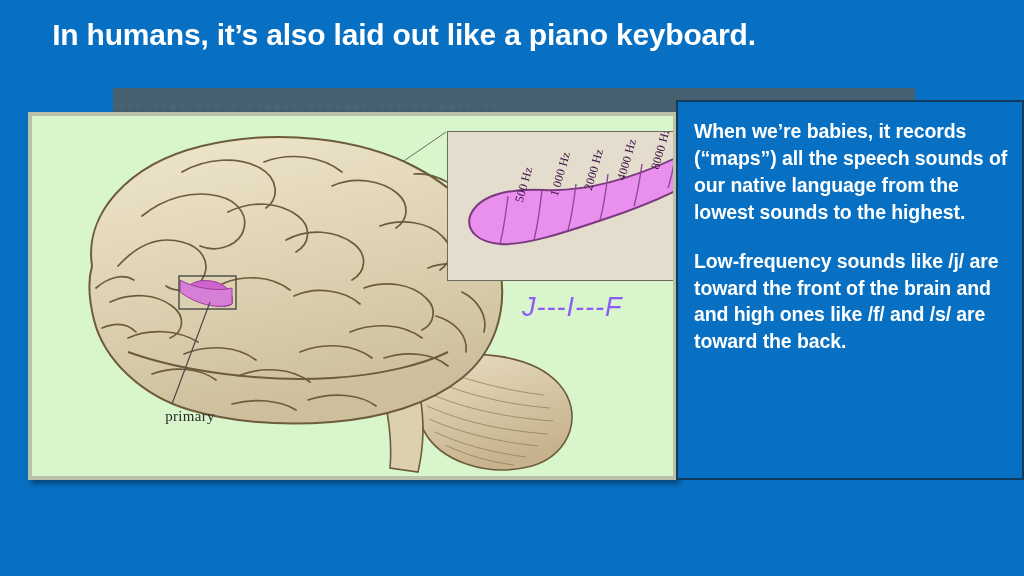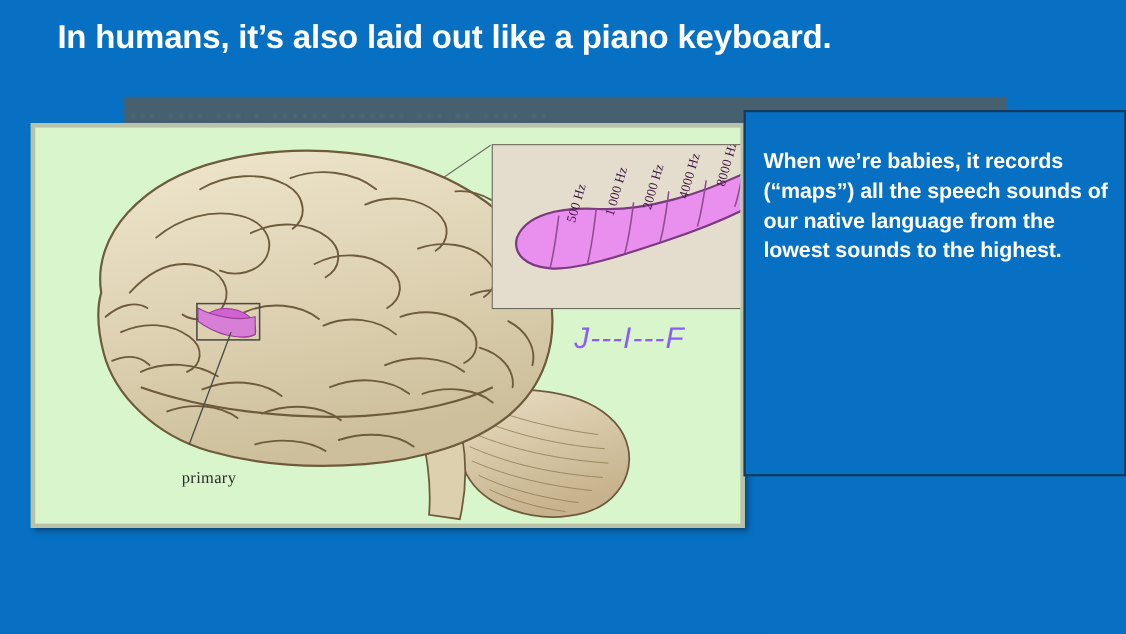--- a/index.html
+++ b/index.html
@@ -47,21 +47,21 @@
     box-sizing:border-box;
     box-shadow:3px 4px 5px rgba(0,0,0,.35);
     overflow:hidden;
   }
   .figure-inner{position:absolute;inset:0;}
 
   svg.brain-svg{position:absolute;left:0;top:0;width:641px;height:360px;}
 
   
   .pac-label{
-    position:absolute;left:78px;top:311px;
+    position:absolute;left:78px;top:292px;
     width:160px;
     text-align:center;
     color:#2b2b2b;
     font-family:"Liberation Serif", serif;
     font-size:15px;
     line-height:1.12;
     letter-spacing:.3px;
   }
 
   
@@ -88,25 +88,25 @@
     color:#8b5cf6;
     font-family:"Liberation Sans", sans-serif;
     font-style:italic;
     font-size:27px;
     letter-spacing:1px;
     white-space:nowrap;
   }
 
   
   .text-panel{
-    position:absolute;left:676px;top:100px;width:348px;height:333px;
+    position:absolute;left:676px;top:100px;width:348px;height:380px;
     background:#0770c2;
     border:2px solid #123a5e;
     box-sizing:border-box;
-    padding:32px 14px 10px 16px;
+    padding:16px 14px 10px 16px;
     color:#ffffff;
   }
   .text-panel p{
     margin:0;
     font-size:19.5px;
     font-weight:bold;
     line-height:1.38;
     letter-spacing:-0.1px;
   }
   .text-panel p.second{margin-top:22px;}
@@ -233,15 +233,16 @@
         <div class="freq-label" style="left:200px;top:35px;transform:rotate(-74deg);">8000 Hz</div>
 
       </div>
 
       <div class="jif">J---I---F</div>
     </div>
   </div>
 
   <div class="text-panel">
     <p>When we’re babies, it records (“maps”) all the speech sounds of our native language from the lowest sounds to the highest.</p>
+    <p class="second">Low-frequency sounds like /j/ are toward the front of the brain and and high ones like /f/ and /s/ are toward the back.</p>
   </div>
 
 </div>
 
 </body></html>

